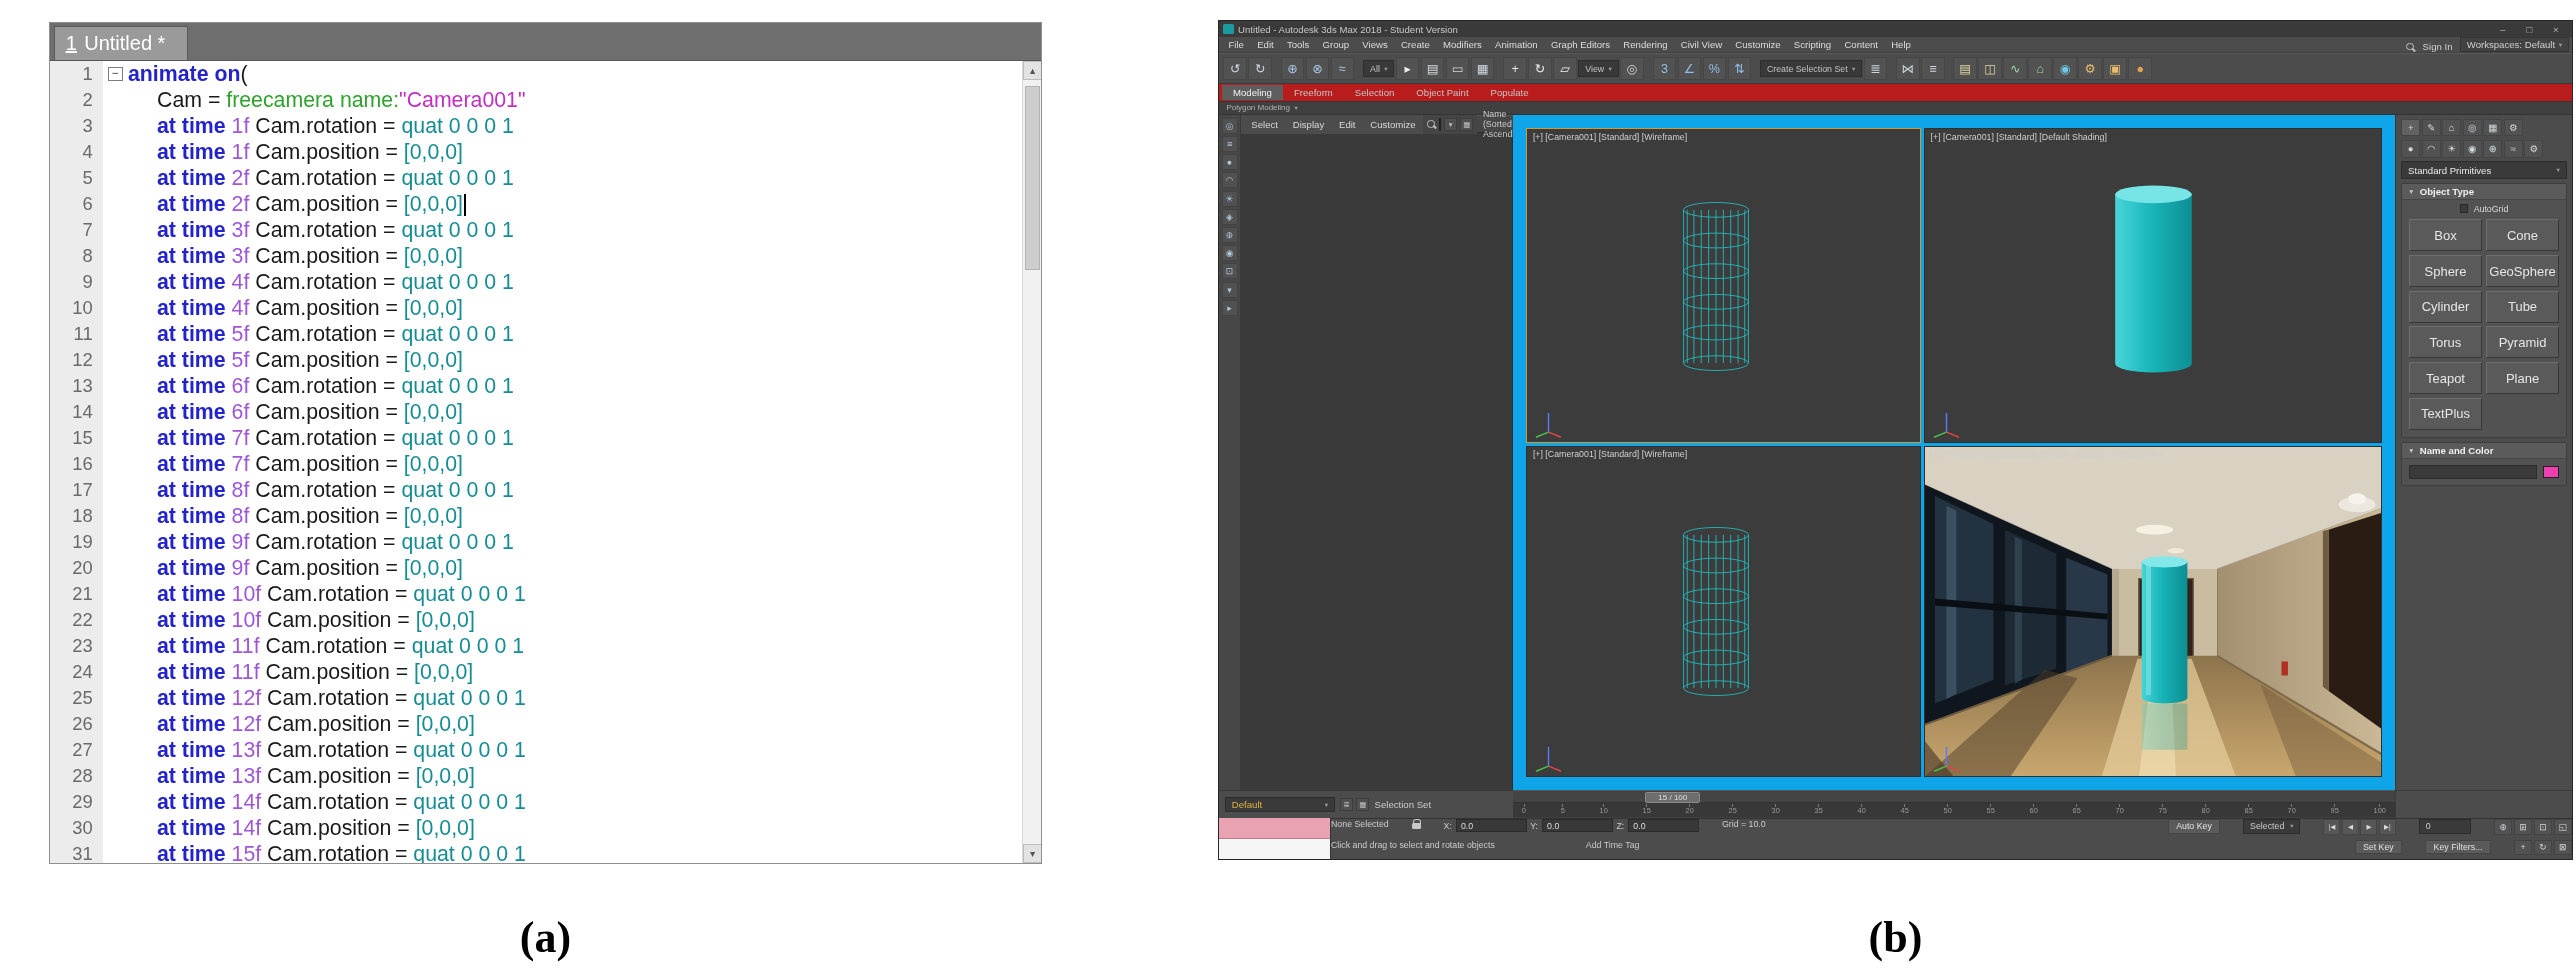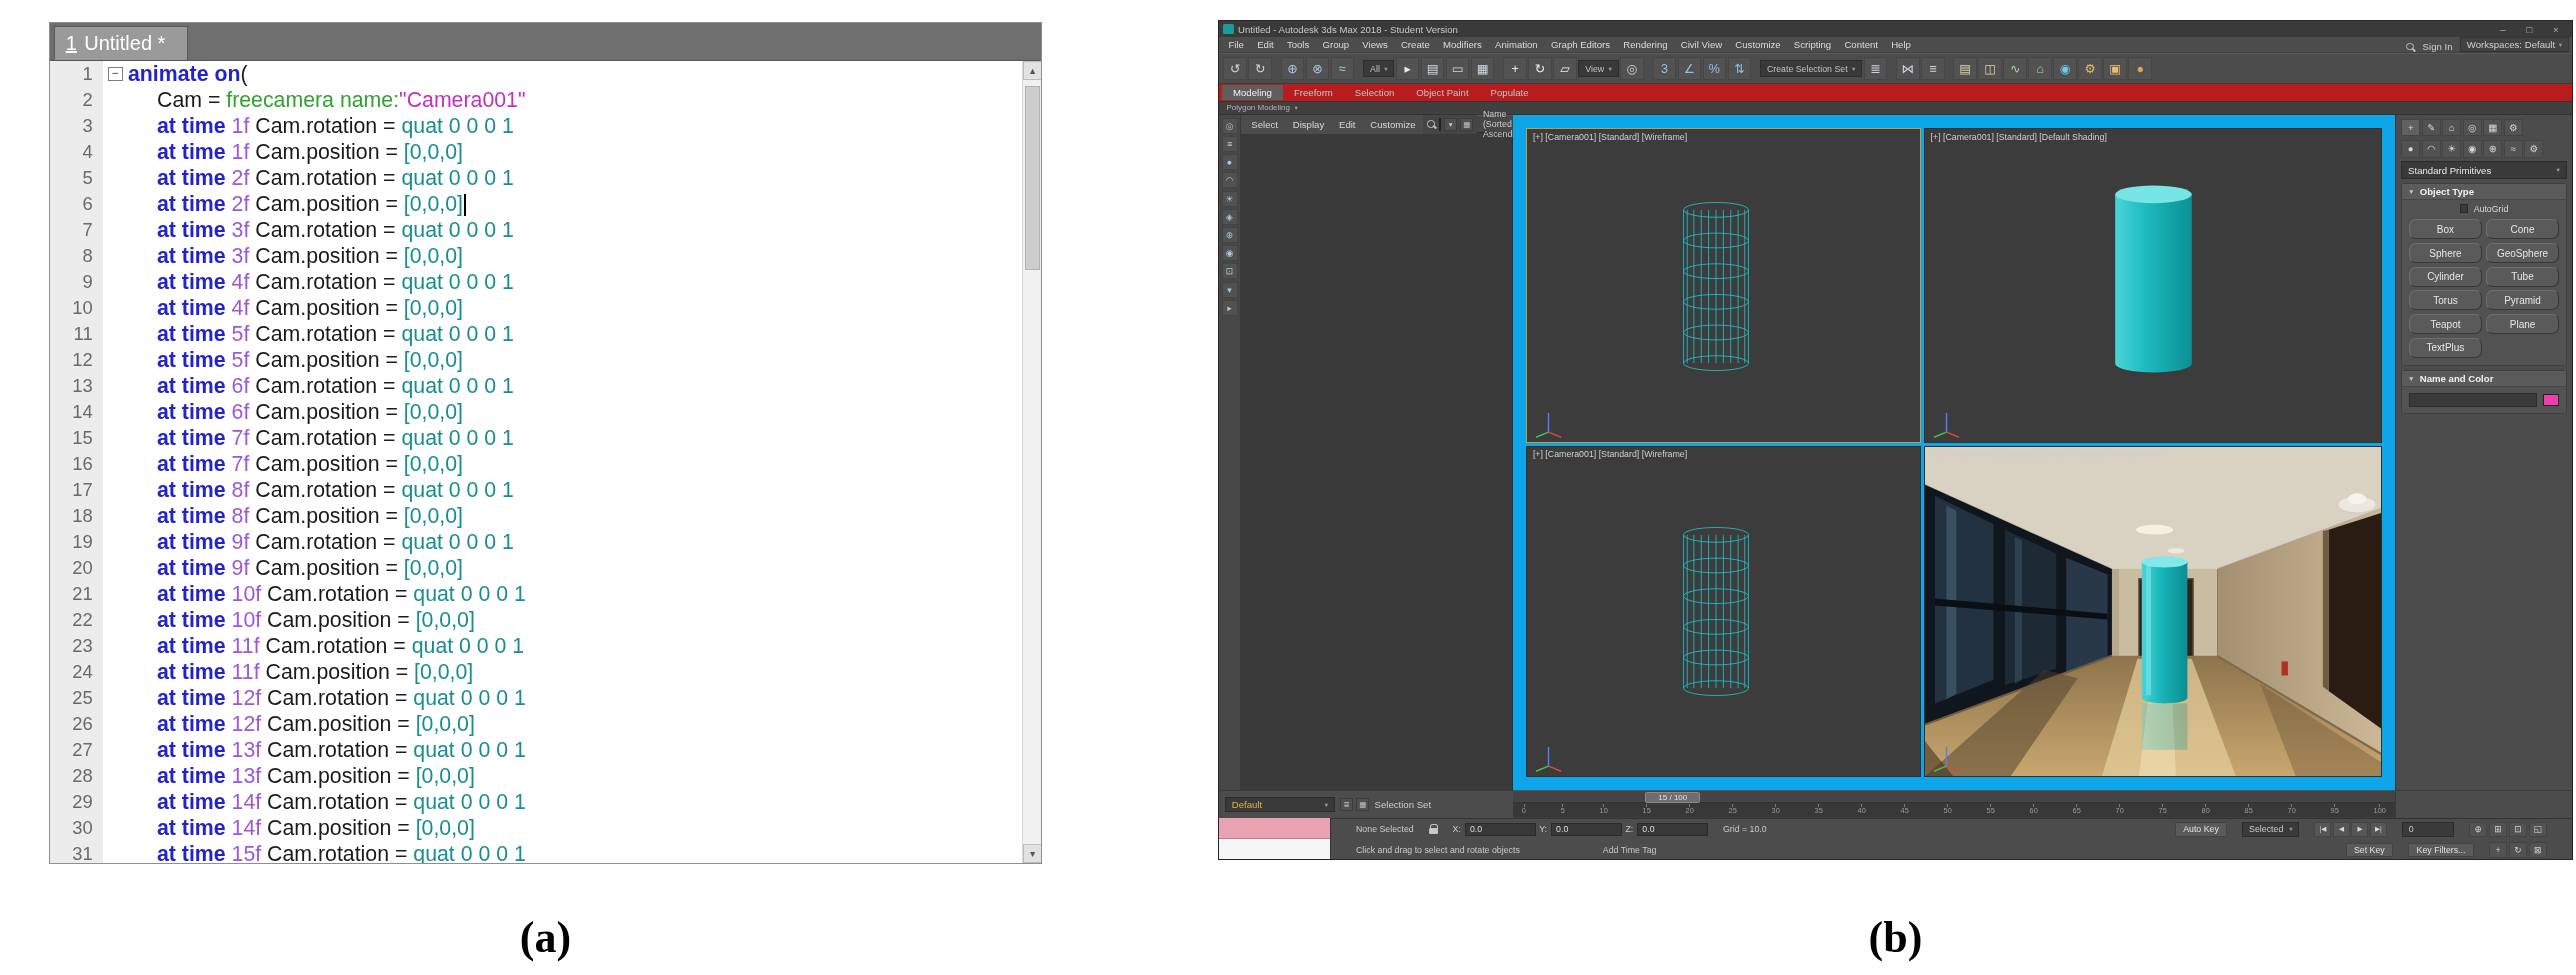--- a/index.html
+++ b/index.html
@@ -91,21 +91,21 @@
   .cmd-tabs{display:flex;gap:1.5px}
   .cmdtab{width:19px;height:17.7px;background:#525252;border:0.7px solid #444;display:flex;align-items:center;justify-content:center;font-size:9.6px;color:#cfd8de}
   .cmdtab.active{background:#616161}
   .dropdown{height:17.7px;background:#3a3a3a;border:0.7px solid #2c2c2c;display:flex;align-items:center;justify-content:space-between;padding:0 5.9px;font-size:9.6px;color:#eaeaea}
   .rollout{background:#525252;border:0.7px solid #3e3e3e;border-radius:2.2px}
   .rollout-h{height:16px;background:#5b5b5b;display:flex;align-items:center;gap:5.2px;padding:0 5.9px;font-size:9.6px;color:#f0f0f0;font-weight:bold;border-bottom:0.7px solid #454545}
   .roarrow{font-size:6.6px;color:#c8c8c8}
   .autogrid{display:flex;align-items:center;justify-content:center;gap:5.2px;padding:3.7px 0 1.5px;font-size:8.8px;color:#dadada}
   .cb{width:8.8px;height:8.8px;background:#3a3a3a;border:0.7px solid #2a2a2a}
   .btn-grid{display:grid;grid-template-columns:1fr 1fr;gap:3.7px;padding:4.4px 6.6px 7.4px}
-  .obtn{height:20px;background:#5a5a5a;border:0.7px solid #6e6e6e;border-bottom-color:#383838;border-right-color:#383838;border-radius:7px;display:flex;align-items:center;justify-content:center;font-size:10px;color:#e6e6e6}
+  .obtn{height:32px;background:#5a5a5a;border:0.7px solid #6e6e6e;border-bottom-color:#383838;border-right-color:#383838;border-radius:1px;display:flex;align-items:center;justify-content:center;font-size:13px;color:#e6e6e6}
   .namecolor{display:flex;align-items:center;gap:5.9px;padding:5.9px 6.6px}
   .namefield{flex:1;height:14.7px;background:#3a3a3a;border:0.7px solid #2c2c2c}
   .swatch{width:16px;height:11.8px;background:#ef3fae;border:0.7px solid #222}
 
   .mx-bottomstrip{position:absolute;left:0;right:0;bottom:41px;height:28px;display:flex}
   .ex-footer{width:294px;background:#4c4c4c;border-top:0.7px solid #3a3a3a;display:flex;align-items:center;gap:5.2px;padding:0 5.9px;font-size:9.6px}
   .preset{width:110px;height:14.7px;background:#3a3a3a;border:0.7px solid #2c2c2c;color:#e0b23c;display:flex;align-items:center;justify-content:space-between;padding:0 5.9px}
   .ex-flabel{color:#cccccc}
   .timeline{flex:1;display:flex;flex-direction:column;background:#3f3f3f}
   .tslider{position:relative;height:13.2px;background:#444;border-bottom:0.7px solid #333;border-top:0.7px solid #555}
@@ -113,21 +113,21 @@
   .ruler{height:14px;display:flex;justify-content:space-between;align-items:flex-start;padding:0.7px 8.8px 0;background:#383838}
   .tick{display:flex;flex-direction:column;align-items:center;font-size:7.4px;color:#9a9a9a;line-height:8px}
   .tick::before{content:"";width:0.7px;height:2.9px;background:#777;margin-bottom:0.7px}
   .tl-right{width:177px;background:#4c4c4c;border-top:0.7px solid #3a3a3a;border-left:0.7px solid #3a3a3a}
 
   .mx-status{position:absolute;left:0;right:0;bottom:0;height:41px;background:#4c4c4c;border-top:0.7px solid #333}
   .mini-listener{position:absolute;left:0;bottom:0;width:112px;height:41px;border-right:0.7px solid #333}
   .ml-pink{height:20.6px;background:#e8a2b2;border-bottom:0.7px solid #b97f8d}
   .ml-white{height:20px;background:#f5f5f5}
   .st-rows{margin-left:112px;height:100%}
-  .st-row{height:20.6px;display:flex;align-items:center;gap:15px;padding:0 25px;font-size:8.8px;color:#cccccc}
+  .st-row{height:20.6px;display:flex;align-items:flex-start;gap:23px;padding:0 0;font-size:8.8px;color:#cccccc}
   .st-spacer{flex:1}
   .coords{display:flex;align-items:center;gap:3.7px}
   .coord-field{width:71px;height:13.2px;background:#383838;border:0.7px solid #2b2b2b;color:#ddd;display:flex;align-items:center;padding:0 4.4px}
   .kbtn{height:14.7px;background:#5a5a5a;border:0.7px solid #444;padding:0 7.4px;display:flex;align-items:center;color:#e2e2e2}
   .kfield{height:14.7px;background:#3a3a3a;border:0.7px solid #2c2c2c;padding:0 5.9px;display:flex;align-items:center;gap:5.9px}
   .kfield.frame{width:52px;justify-content:flex-start}
   .playback{display:flex;gap:1.5px}
   .pbtn{width:17px;height:15.5px;background:#565656;border:0.7px solid #454545;display:flex;align-items:center;justify-content:center;font-size:6.6px;color:#d8d8d8}
   .navicons{display:flex;gap:1.5px}
   .nicon{width:18.4px;height:15.5px;background:#525252;border:0.7px solid #434343;display:flex;align-items:center;justify-content:center;font-size:8.8px;color:#cfd8de}

